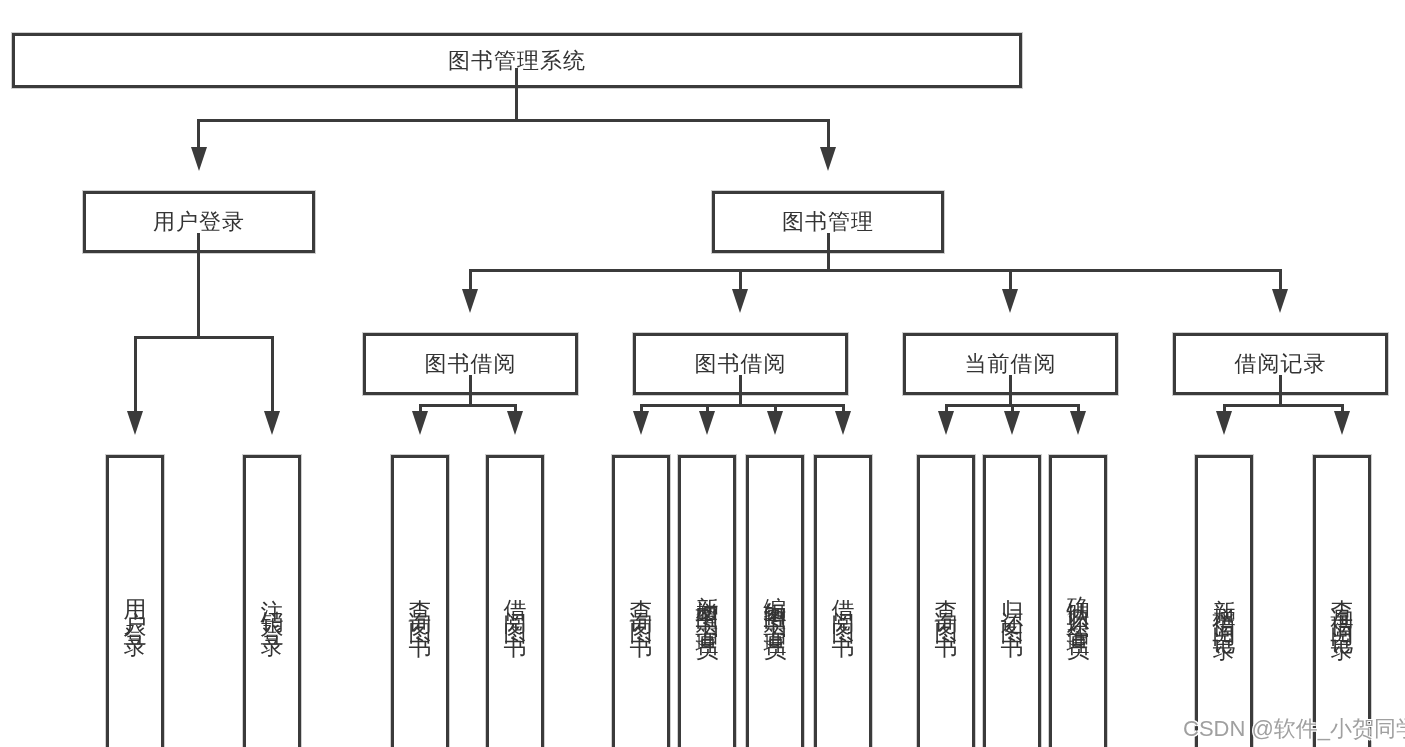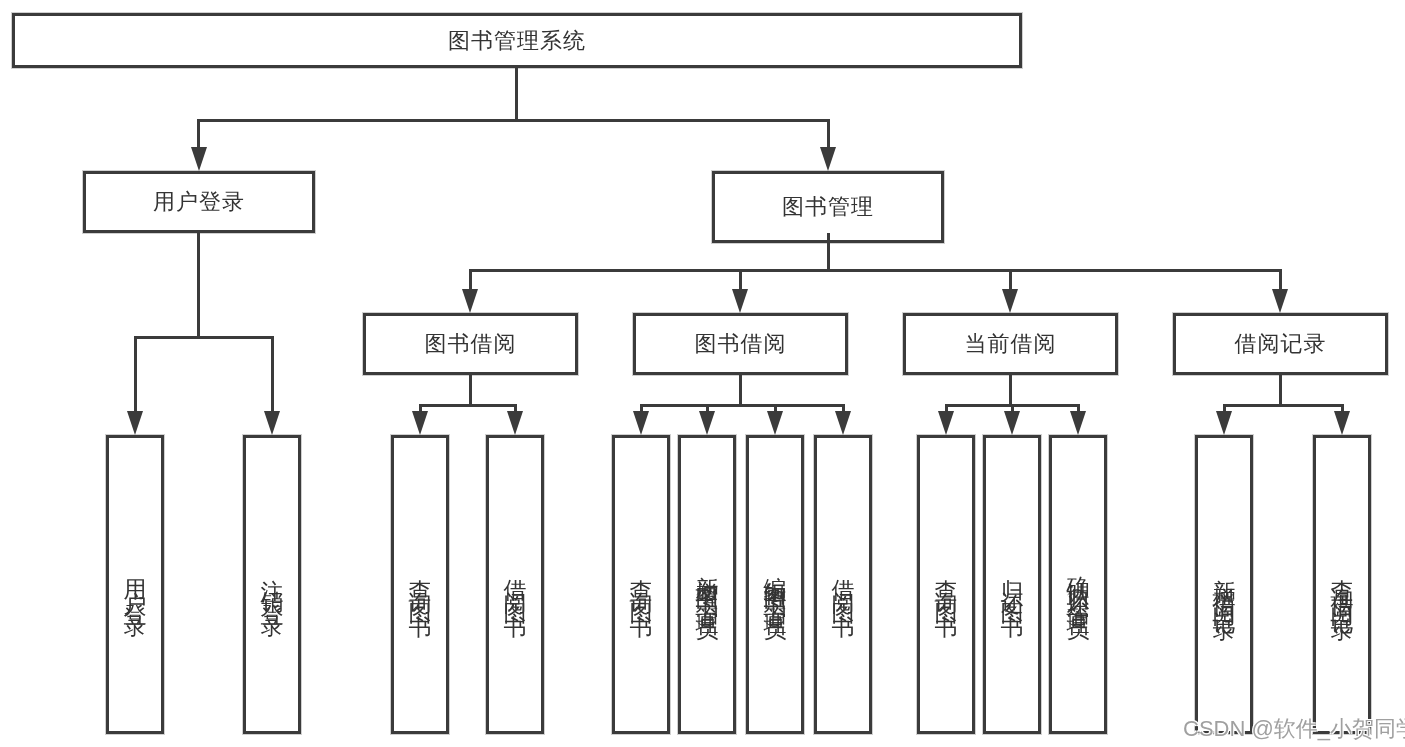--- a/index.html
+++ b/index.html
@@ -9,21 +9,21 @@
     background:#fff;
     font-family:"Liberation Sans","DejaVu Sans",sans-serif;
     overflow:hidden;
   }
   .node{
     position:absolute;
     box-sizing:border-box;
     border:3px solid #3b3b3b;
     background:#fff;
     box-shadow:0 0 0 1px rgba(150,150,150,.45);
-    display:flex;align-items:center;justify-content:center;
+    display:flex;align-items:center;justify-content:center;margin-top:20px;
   }
   .h-label{
     font-size:22px;color:#333;letter-spacing:1px;white-space:nowrap;
   }
   .v-label{
     writing-mode:vertical-rl;
     text-orientation:mixed;
     font-size:23px;color:#333;
     letter-spacing:12px;
     line-height:1;
@@ -55,21 +55,21 @@
 
 <div id="canvas">
 
   <div class="node" style="left:12px;top:13px;width:1010px;height:55px;">
     <span class="h-label">图书管理系统</span>
   </div>
 
   <div class="node" style="left:83px;top:171px;width:232px;height:62px;">
     <span class="h-label">用户登录</span>
   </div>
-  <div class="node" style="left:712px;top:171px;width:232px;height:72px;">
+  <div class="node" style="left:712px;top:171px;width:232px;height:62px;">
     <span class="h-label">图书管理</span>
   </div>
 
   <div class="node" style="left:363px;top:313px;width:215px;height:62px;">
     <span class="h-label">图书借阅</span>
   </div>
   <div class="node" style="left:903px;top:313px;width:215px;height:62px;">
     <span class="h-label">当前借阅</span>
   </div>
   <div class="node" style="left:633px;top:313px;width:215px;height:62px;">

